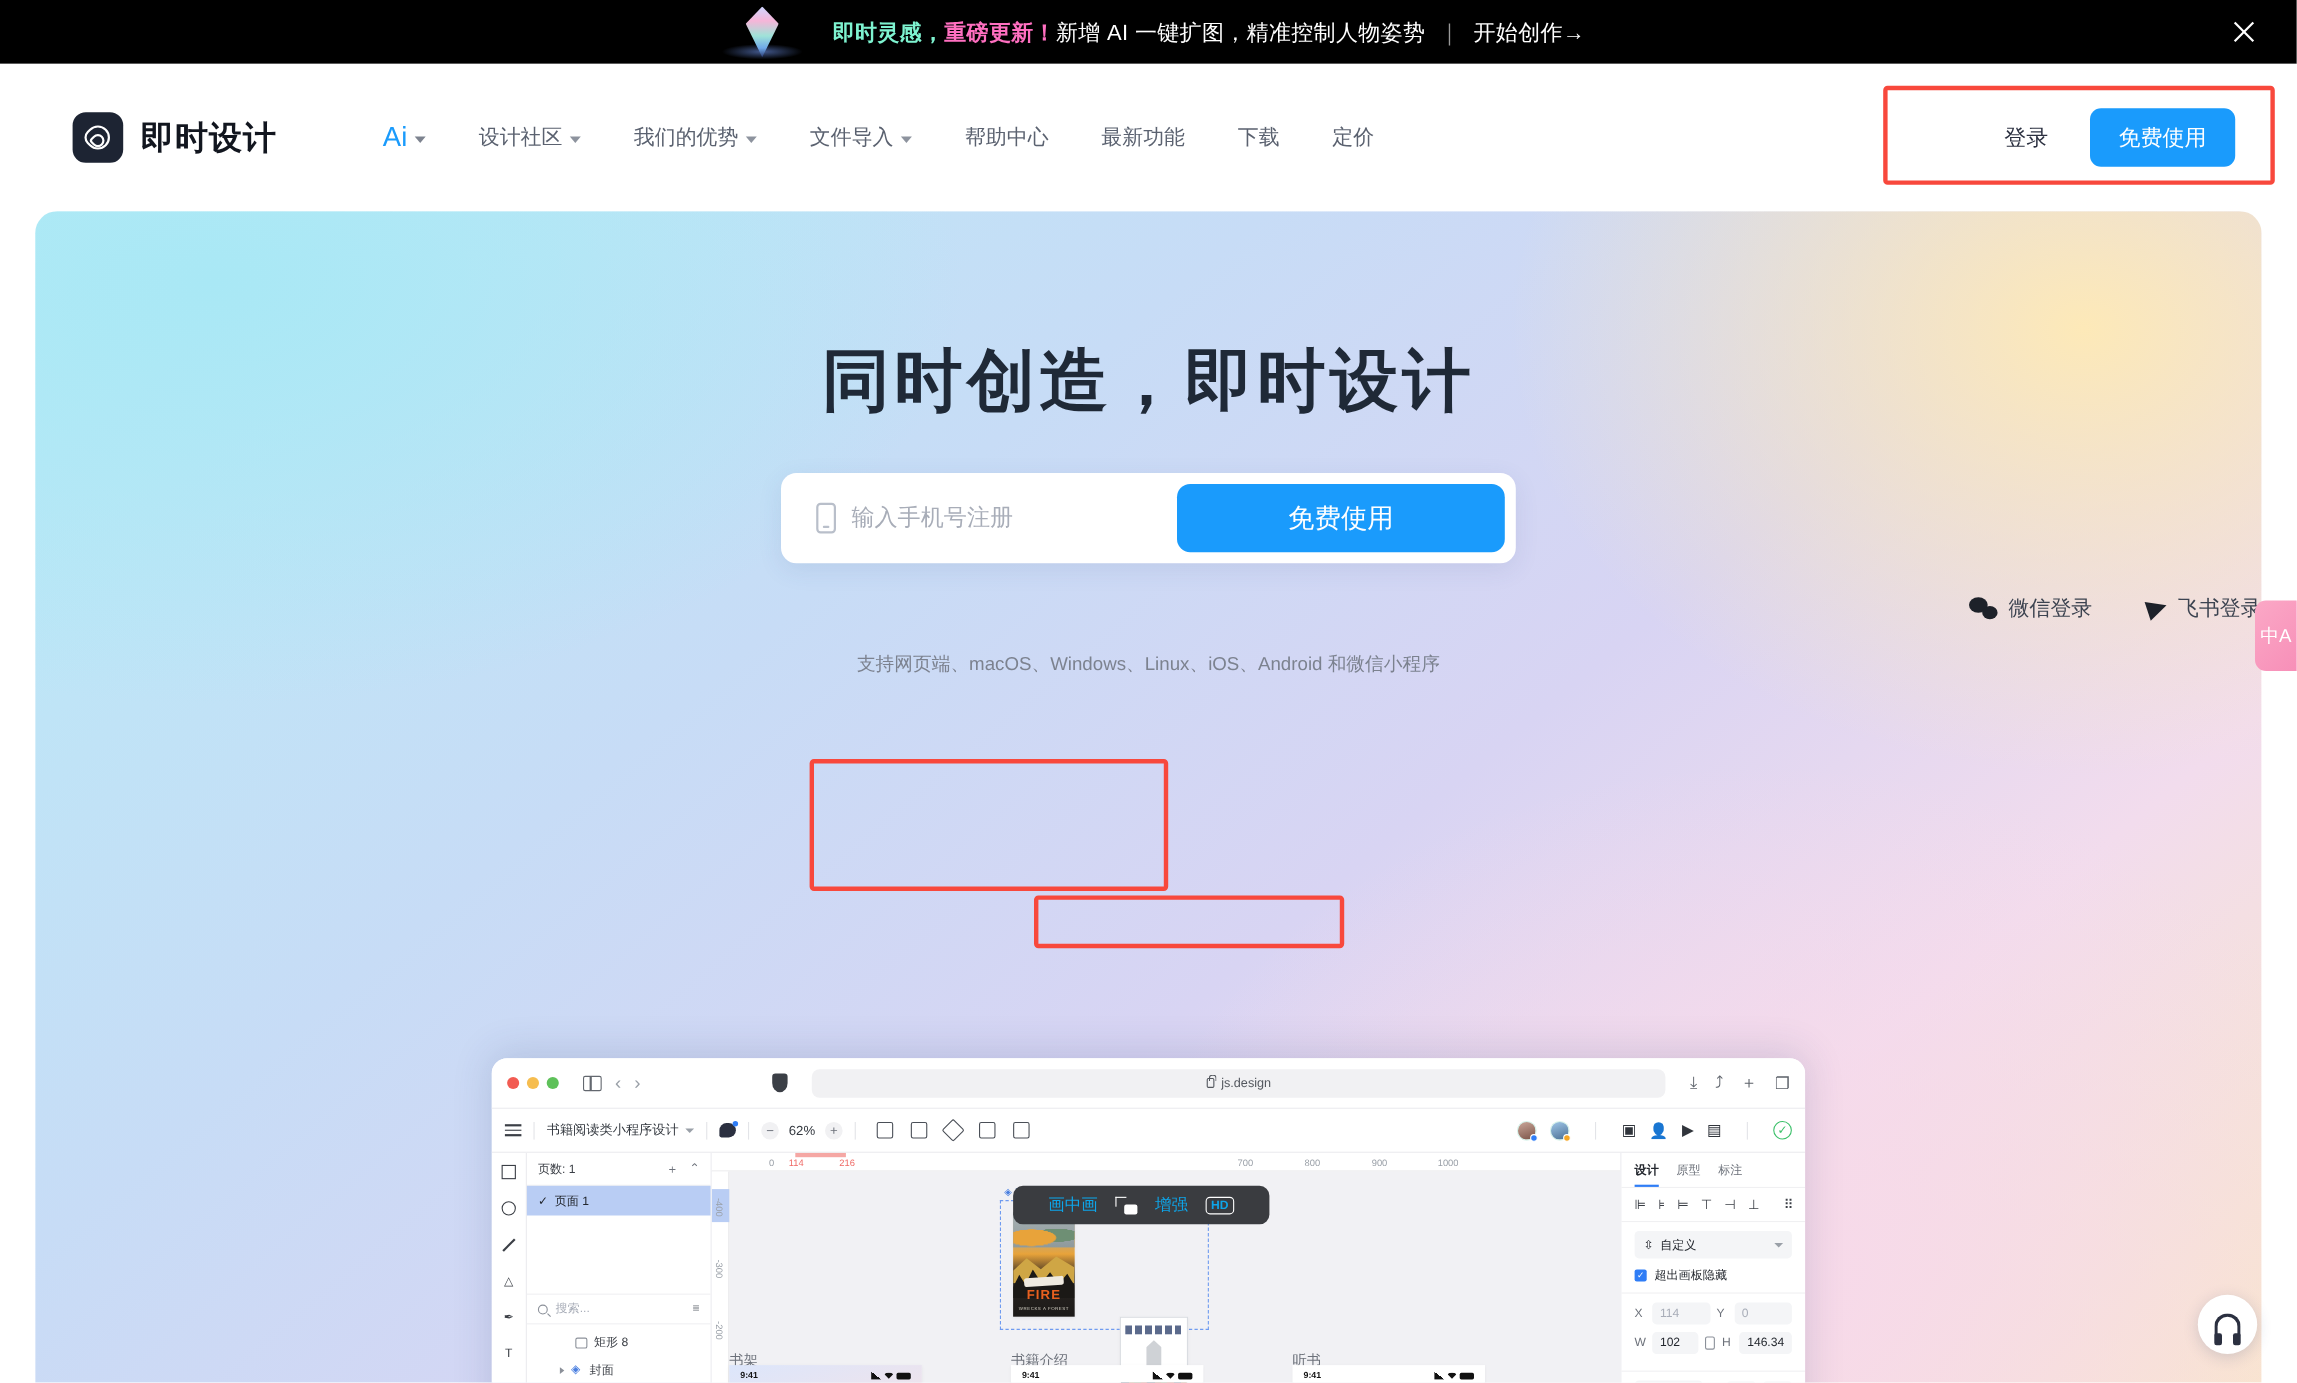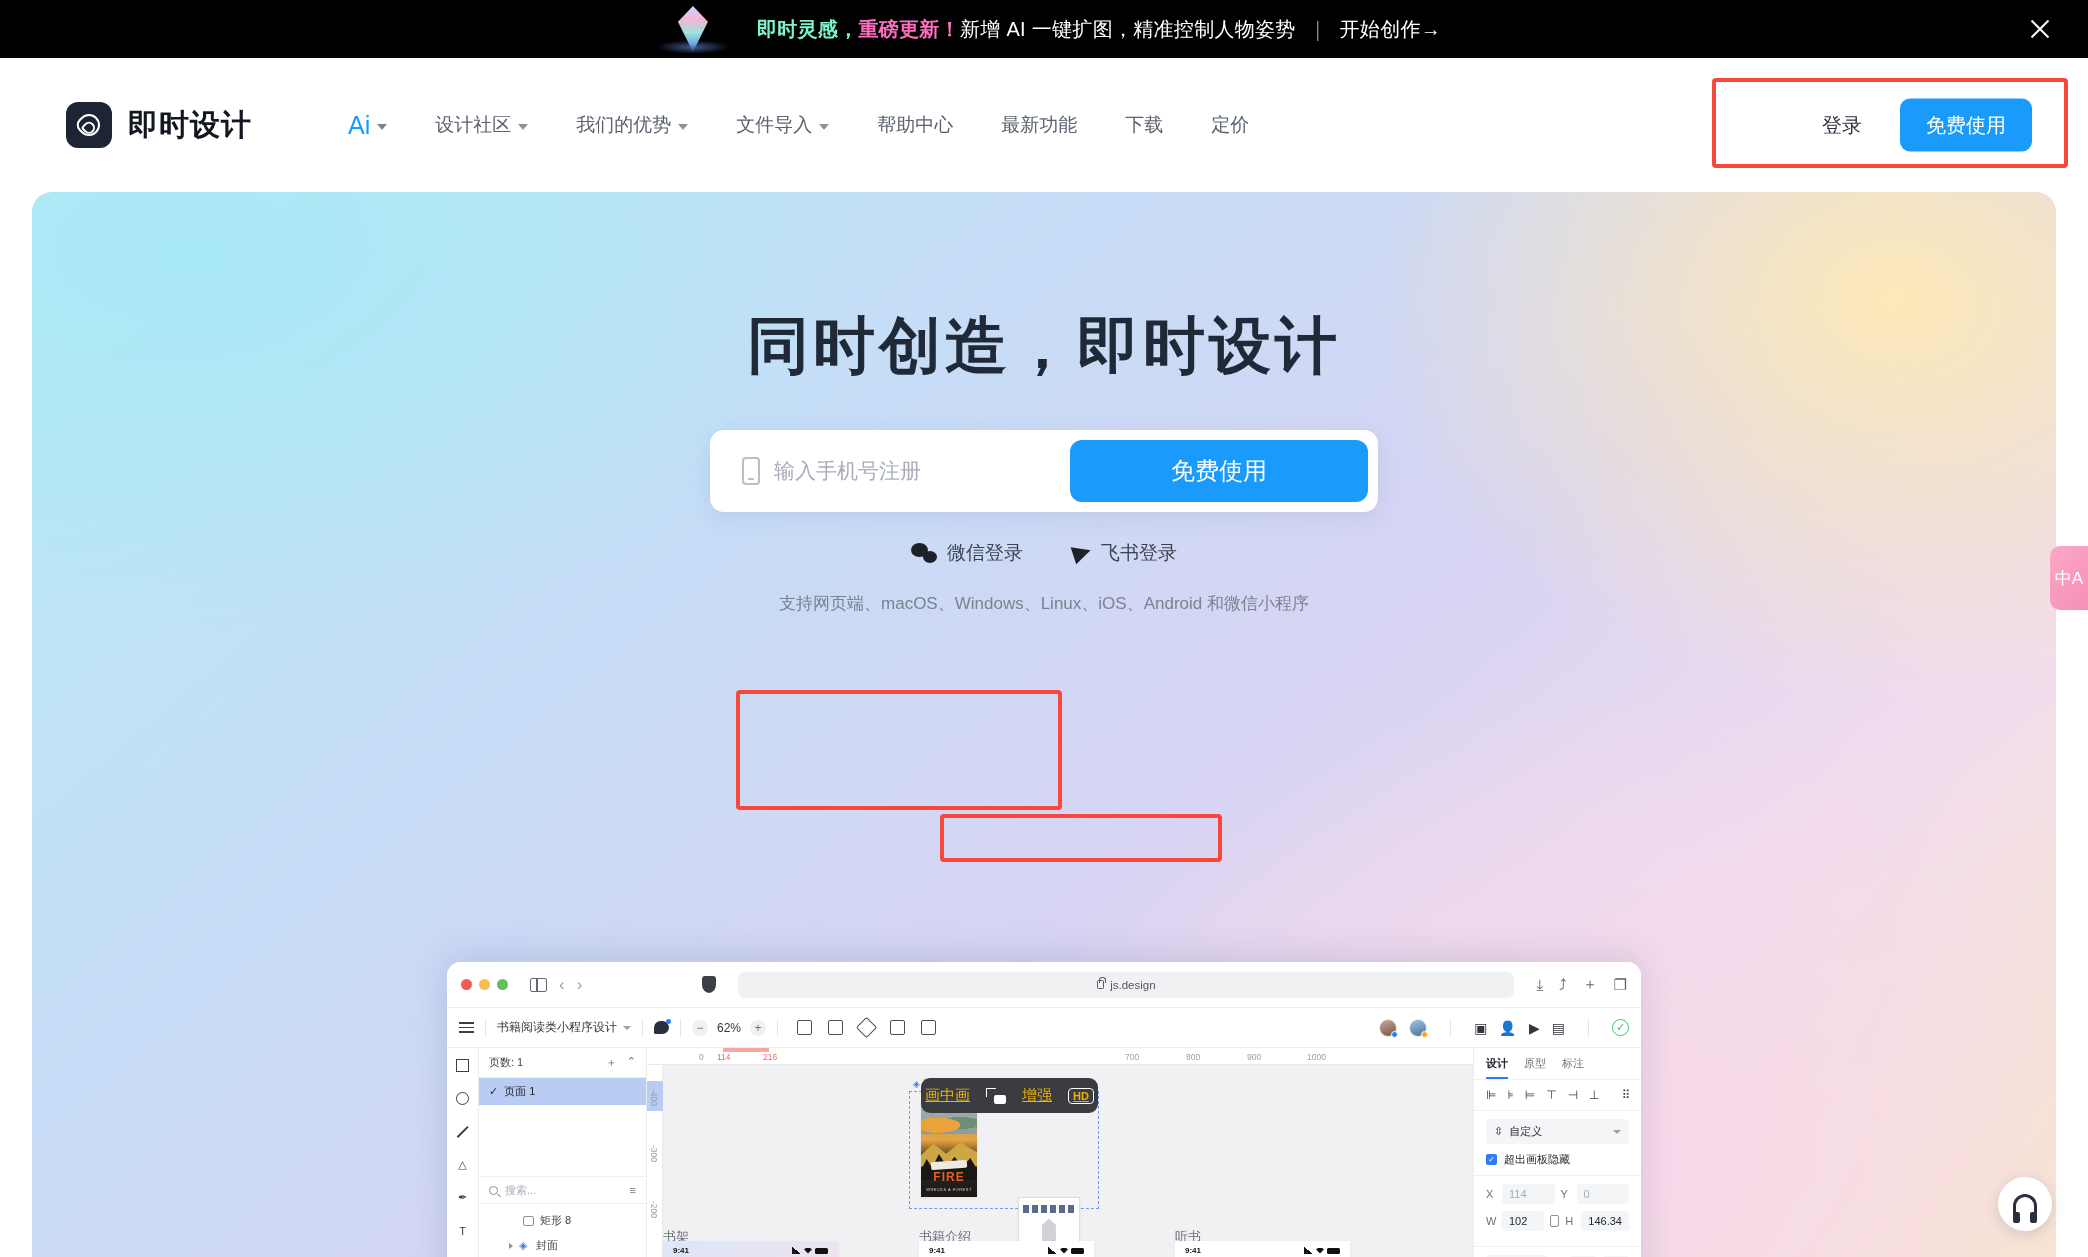--- a/index.html
+++ b/index.html
@@ -174,21 +174,21 @@
     font-family: inherit; width: 100%; background: transparent;
   }
   .phone-input::placeholder { color: #a8adb8; }
   .btn-hero-free {
     background: #1a9bfc; color: #fff; font-size: 24px;
     border: none; border-radius: 12px; width: 298px; height: 62px;
     cursor: pointer; font-family: inherit;
   }
 
   .social-row {
-    display: flex; align-items: center; justify-content: center; gap: 50px;
+    display: flex; align-items: center; justify-content: flex-end; gap: 50px;
     margin-top: 28px;
   }
   .social-item { display: flex; align-items: center; gap: 10px; font-size: 19px; color: #3c4350; cursor: pointer; }
   .wechat-icon { position: relative; width: 26px; height: 20px; flex: none; }
   .wechat-icon .b1, .wechat-icon .b2 {
     position: absolute; background: #1d2129; border-radius: 50%;
   }
   .wechat-icon .b1 { width: 17px; height: 14px; left: 0; top: 0; }
   .wechat-icon .b2 { width: 14px; height: 12px; right: 0; bottom: 0; }
   .feishu-icon {
@@ -258,23 +258,23 @@
   .avatar.a2 { background: linear-gradient(160deg,#9fc6e8,#4a6f93); }
   .avatar .badge { position: absolute; right: -2px; bottom: -2px; width: 7px; height: 7px; border-radius: 50%; border: 1.2px solid #fff; }
   .avatar.a1 .badge { background: #2f7df6; }
   .avatar.a2 .badge { background: #f6a623; }
   .ic-dark { color: #31353c; font-size: 14px; cursor: pointer; }
   .check-circle { width: 17px; height: 17px; border-radius: 50%; border: 1.6px solid #3cc06a; color: #3cc06a; font-size: 11px; display:flex;align-items:center;justify-content:center; }
 
   
   .pip {
     position: absolute; left: 474px; top: 70px; z-index: 20;
-    background: #3a3c40; color: #eab308; border-radius: 9px;
+    background: #3a3c40; color: #0ea5e9; border-radius: 9px;
     display: flex; align-items: center; gap: 16px;
-    padding: 8px 4px; font-size: 15px; text-decoration: underline;
+    padding: 8px 32px; font-size: 15px;
   }
   .pip-ic { width: 20px; height: 16px; position: relative; }
   .pip-ic .sq { position: absolute; right: 0; bottom: 0; width: 12px; height: 9px; background: #fff; border-radius: 2px; }
   .pip-ic .br { position: absolute; left: 0; top: 0; width: 10px; height: 9px; border: 1.8px solid #fff; border-right: none; border-bottom: none; }
   .hd-badge { border: 1.8px solid #fff; border-radius: 4px; font-size: 11px; font-weight: bold; padding: 1px 4px; }
 
   
   .app-body { display: flex; height: calc(100% - 86px); }
   .tools-rail {
     width: 32px; border-right: 1px solid #ececef; display: flex; flex-direction: column;

